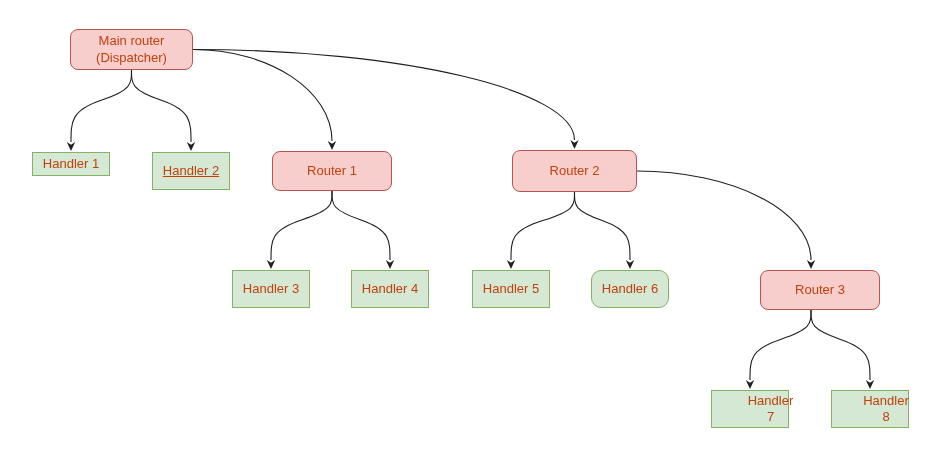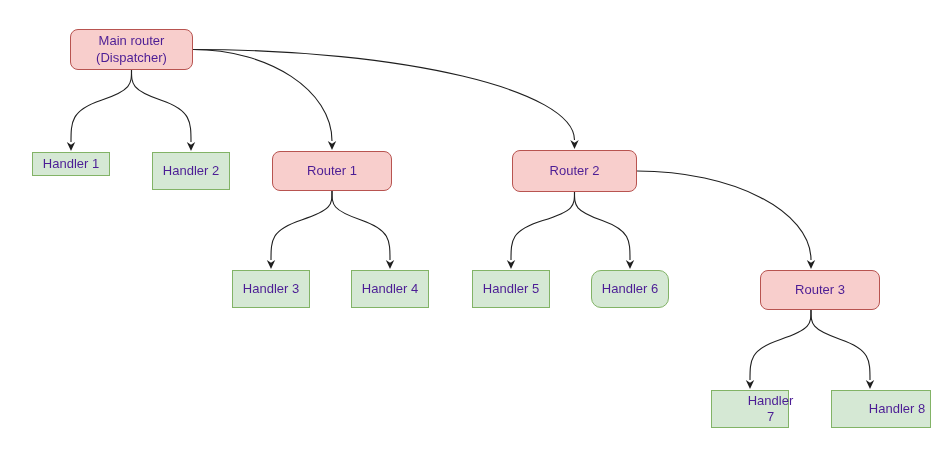--- a/index.html
+++ b/index.html
@@ -27,21 +27,21 @@
   }
   .node {
     position: absolute;
     box-sizing: border-box;
     display: flex;
     align-items: center;
     justify-content: center;
     text-align: center;
     font-size: 13px;
     line-height: 1.25;
-    color: #4c1d95;
+    color: #c2410c;
     white-space: pre-line;
     z-index: 2;
   }
   .node-router {
     background: #f8cecc;
     border: 1px solid #b85450;
     border-radius: 8px;
   }
   .node-handler {
     background: #d5e8d4;
@@ -108,33 +108,33 @@
         <path d="M 811 310 C 811 324, 811 329.4, 840.5 339.4 C 870 349.4, 870 360, 870 380" class="edge-path" stroke="#1f1f1f"></path>
         <path d="M 865.8 380 L 870 389 L 874.2 380 L 870 382.8 Z" class="edge-head" fill="#1f1f1f"></path>
       </g>
     </svg>
 
   <div class="node node-router" style="left: 70px; top: 29px; width: 123px; height: 41px;"><span>Main router
 (Dispatcher)</span></div>
 
   <div class="node node-handler" style="left: 32px; top: 152px; width: 78px; height: 24px;"><span>Handler 1</span></div>
 
-  <div class="node node-handler" style="left: 152px; top: 152px; width: 78px; height: 38px;"><span>Handler 2</span></div>
+  <div class="node node-handler" style="left: 152px; top: 152px; width: 78px; height: 38px; text-decoration: underline;"><span>Handler 2</span></div>
 
   <div class="node node-router" style="left: 272px; top: 151px; width: 120px; height: 40px;"><span>Router 1</span></div>
 
   <div class="node node-router" style="left: 512px; top: 150px; width: 125px; height: 42px; align-items: center;"><span>Router 2</span></div>
 
   <div class="node node-handler" style="left: 232px; top: 270px; width: 78px; height: 38px;"><span>Handler 3</span></div>
 
   <div class="node node-handler" style="left: 351px; top: 270px; width: 78px; height: 38px;"><span>Handler 4</span></div>
 
   <div class="node node-handler" style="left: 472px; top: 270px; width: 78px; height: 38px;"><span>Handler 5</span></div>
 
   <div class="node node-handler" style="left: 591px; top: 270px; width: 78px; height: 38px; border-radius: 10px;"><span>Handler 6</span></div>
 
   <div class="node node-router" style="left: 751px; top: 270px; width: 120px; height: 40px; margin-left: 9px;"><span>Router 3</span></div>
 
   <div class="node node-handler" style="left: 711px; top: 390px; width: 78px; height: 38px; padding-left: 41px;"><span>Handler 7</span></div>
 
-  <div class="node node-handler" style="left: 831px; top: 390px; width: 100px; height: 38px; padding-left: 32px;"><span>Handler 8</span></div>
+  <div class="node node-handler" style="left: 831px; top: 390px; width: 78px; height: 38px; padding-left: 32px;"><span>Handler 8</span></div>
 
 </div>
 
 </body></html>

